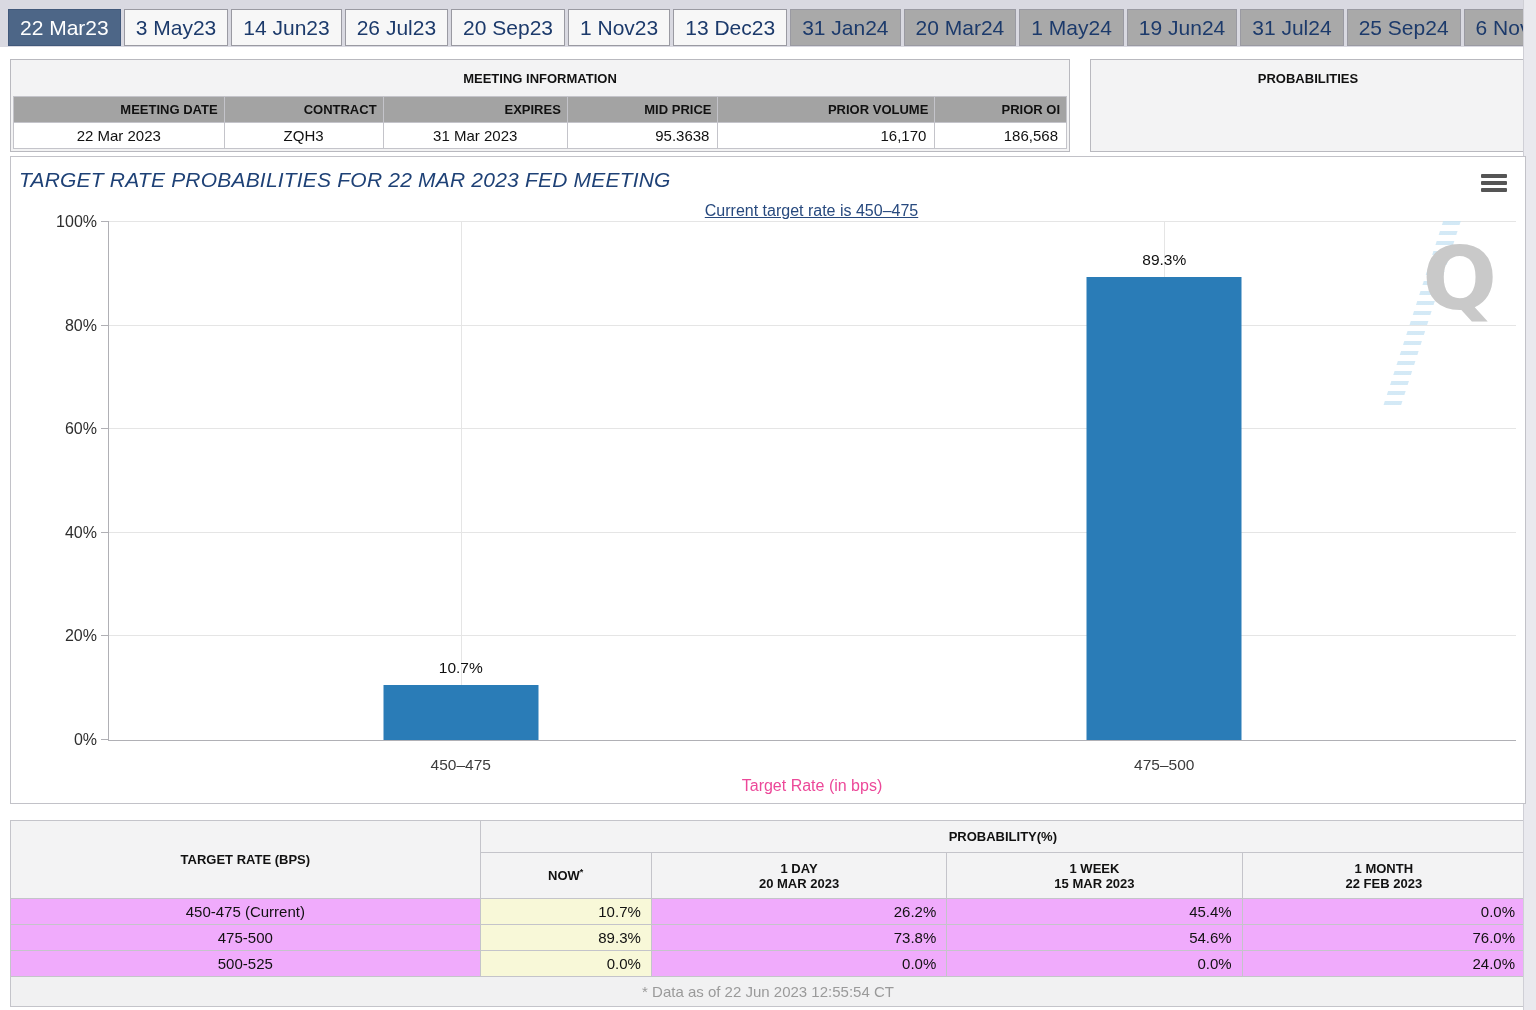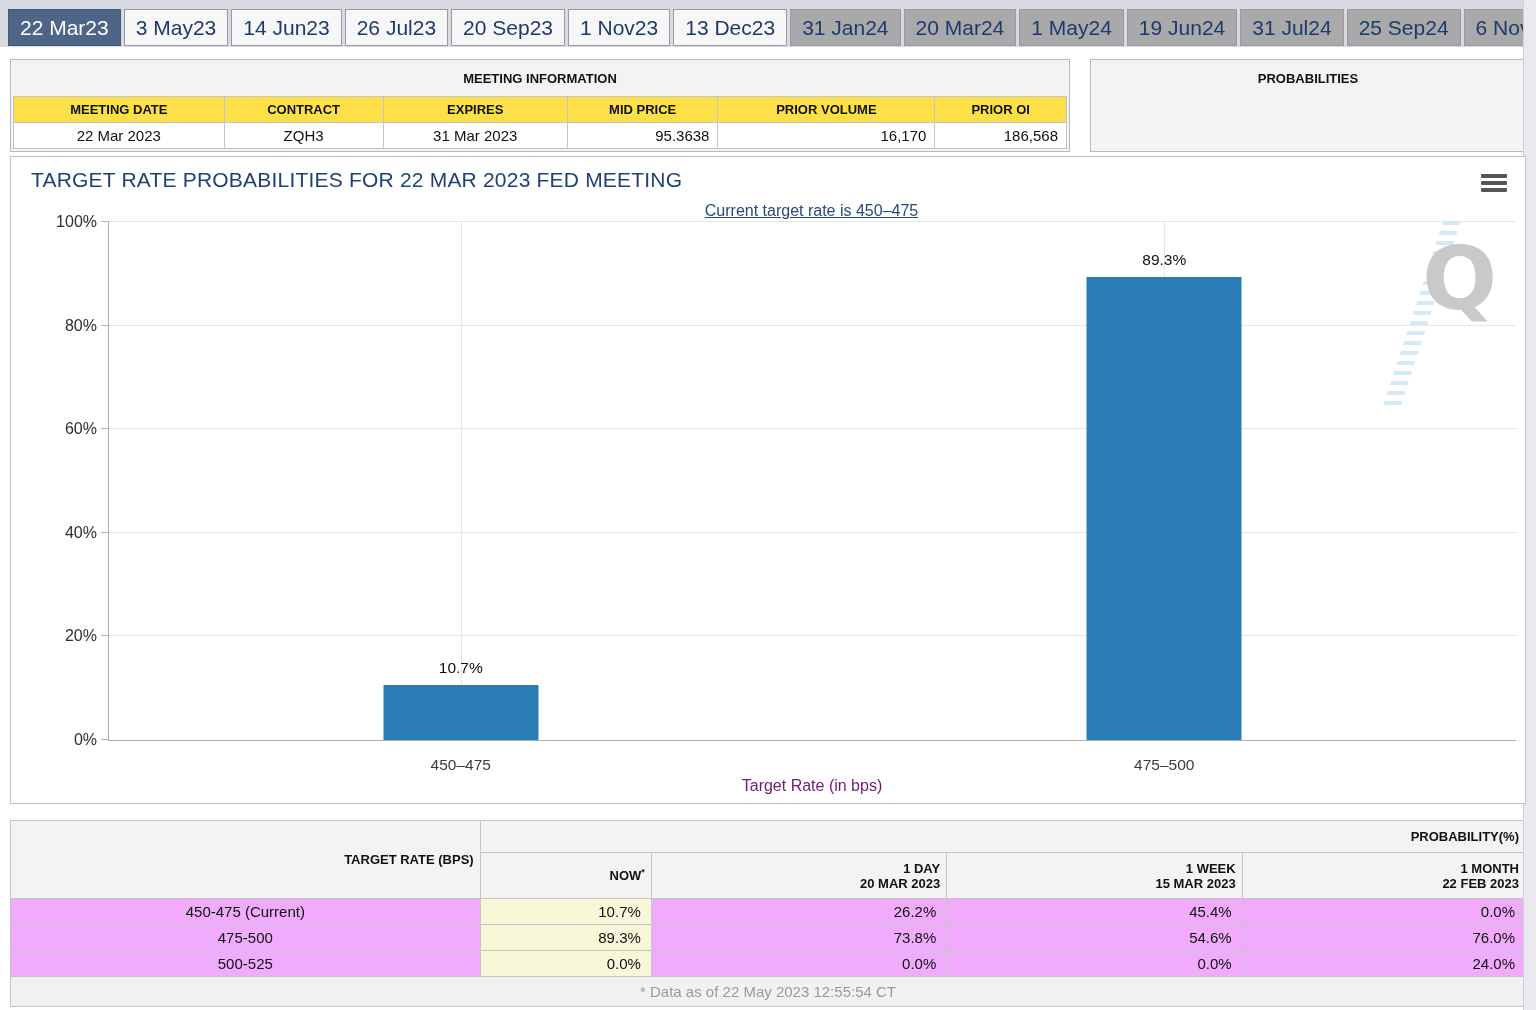--- a/index.html
+++ b/index.html
@@ -40,44 +40,44 @@
   .panels-row { display: flex; margin: 12px 10px 0 10px; gap: 20px; }
   .panel {
     border: 1px solid #b9b9bf; background: #f3f3f4; padding: 2px;
   }
   .panel-title {
     text-align: center; font-weight: bold; font-size: 13px; color: #111;
     padding: 9px 0 10px 0;
   }
   .info-table { border-collapse: collapse; width: 100%; background: #fff; }
   .info-table th {
-    font-size: 13px; font-weight: bold; color: #111; background: #fde047;
-    border: 1px solid #c4c4ca; padding: 5px 6px; text-align: center;
+    font-size: 13px; font-weight: bold; color: #111; background: #a3a3a3;
+    border: 1px solid #c4c4ca; padding: 5px 6px; text-align: right;
   }
   .info-table td {
     font-size: 15px; color: #111; background: #fff;
     border: 1px solid #c4c4ca; padding: 4px 8px;
   }
   .panel-meeting { width: 1060px; }
   .panel-probs { flex: 1; }
   td.c { text-align: center; }
   td.r { text-align: right; }
 
   
   .chart-panel {
     position: relative;
     margin: 4px 10px 0 10px;
     height: 648px;
     border: 1px solid #c2c2c8;
     background: #ffffff;
     overflow: hidden;
   }
   .chart-title {
-    position: absolute; top: 11px; left: 20px;
-    font-size: 21px; color: #1e4176; letter-spacing: 0.2px;
+    position: absolute; top: 11px; left: 8px;
+    font-size: 21px; color: #1e4176; letter-spacing: 0.2px; font-style: italic;
   }
   .chart-subtitle {
     position: absolute; top: 45px; left: 97px; right: 10px;
     text-align: center; font-size: 16px; color: #27497e; text-decoration: underline;
   }
   .hamburger { position: absolute; top: 17px; right: 18px; width: 26px; height: 20px; cursor: pointer; }
   .hamburger span {
     display: block; height: 4px; background: #555; border-radius: 1px; margin-bottom: 3px;
   }
   .plot {
@@ -95,40 +95,40 @@
   .value-label {
     position: absolute; transform: translateX(-50%);
     font-size: 15.5px; color: #101010; white-space: nowrap;
   }
   .xtick {
     position: absolute; bottom: -34px; transform: translateX(-50%);
     font-size: 15.5px; color: #3c3c3c; white-space: nowrap;
   }
   .xlabel {
     position: absolute; top: 620px; left: 97px; right: 9px;
-    text-align: center; font-size: 16px; color: #701a75;
+    text-align: center; font-size: 16px; color: #ec4899;
   }
   .watermark-q {
     position: absolute; top: 78px; right: 28px;
     font-family: "DejaVu Sans", sans-serif; font-weight: bold;
     font-size: 88px; line-height: 1; color: #c9c9c9; z-index: 2;
   }
   .watermark-stripes {
     position: absolute; top: 64px; right: 40px; width: 110px; height: 190px;
     background: repeating-linear-gradient(to bottom, #c5e2f3 0 4px, transparent 4px 10px);
     clip-path: polygon(62% 0, 78% 0, 22% 100%, 6% 100%);
     opacity: 0.75; z-index: 1;
   }
 
   
   .bottom-wrap { margin: 16px 10px 0 10px; }
   .bottom-table { border-collapse: collapse; width: 100%; table-layout: fixed; border: 1px solid #b9b9bf; }
   .bottom-table th {
     font-size: 13px; font-weight: bold; color: #111; background: #f3f3f4;
-    border: 1px solid #c4c4ca; text-align: right; padding: 4px 6px;
+    border: 1px solid #c4c4ca; text-align: center; padding: 4px 6px;
   }
   .bottom-table th.group { padding: 8px 6px; }
   .bottom-table th.colhead { height: 46px; }
   .bottom-table td {
     font-size: 15px; color: #111; background: #f0abfc;
     border: 1px solid #c4c4ca; padding: 4px 10px;
   }
   .bottom-table td.now-cell { background: #f8f8d8; text-align: right; }
   .bottom-table td.label-cell { text-align: center; }
   .bottom-table td.num { text-align: right; padding-left: 44px; }
@@ -282,17 +282,17 @@
       <td class="num">76.0%</td>
     </tr>
     <tr>
       <td class="label-cell">500-525</td>
       <td class="now-cell">0.0%</td>
       <td class="num">0.0%</td>
       <td class="num">0.0%</td>
       <td class="num">24.0%</td>
     </tr>
     <tr>
-      <td colspan="5" class="footnote">* Data as of 22 May 2023 12:55:54 CT</td>
+      <td colspan="5" class="footnote">* Data as of 22 Jun 2023 12:55:54 CT</td>
     </tr>
   </tbody>
     </table>
 </div>
 
 </body></html>

